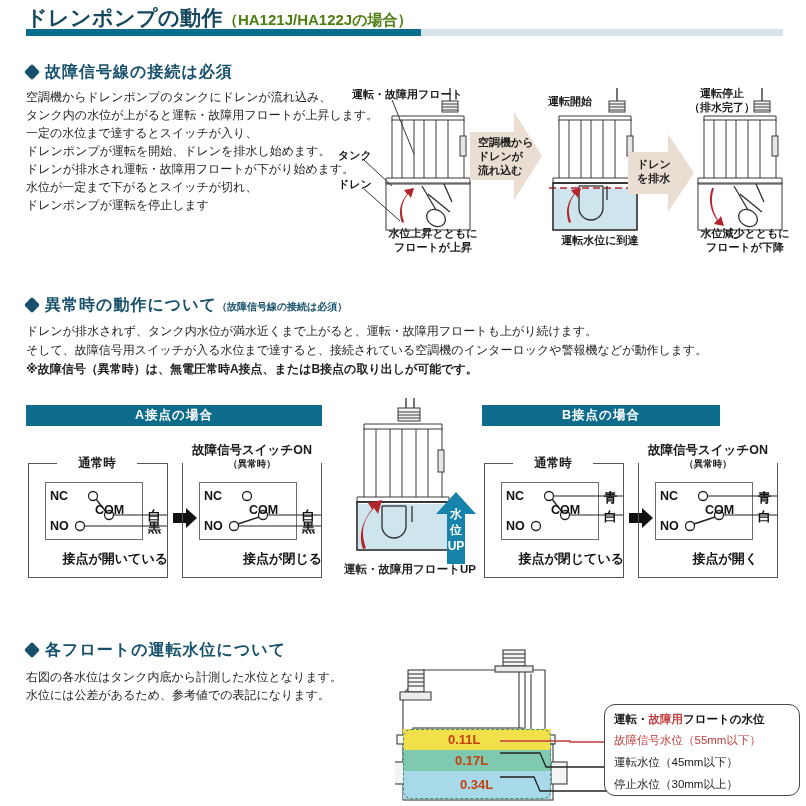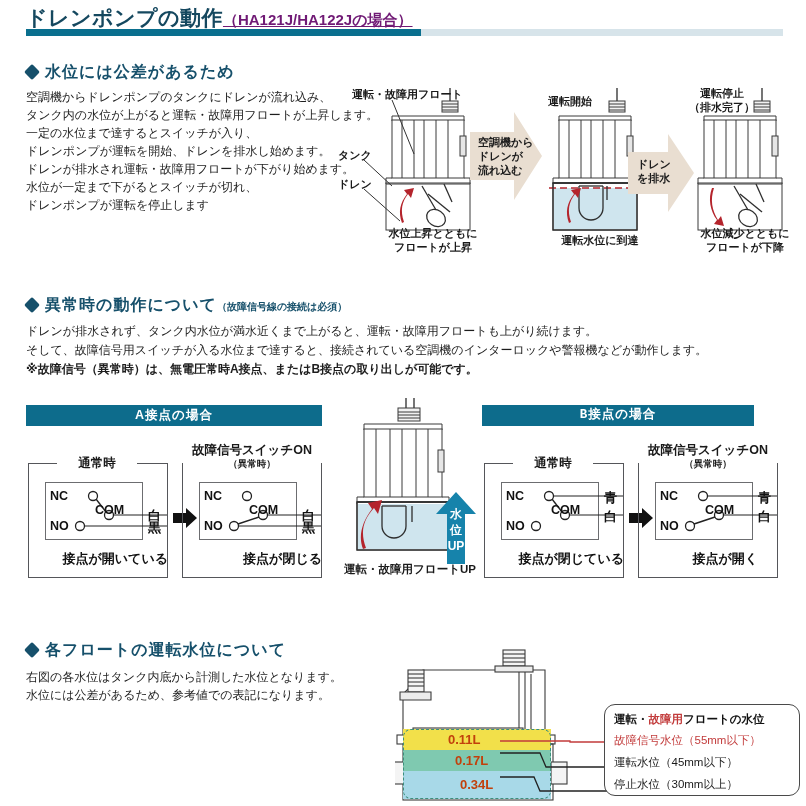--- a/index.html
+++ b/index.html
@@ -12,21 +12,21 @@
     position: relative;
     overflow: hidden;
   }
 
   
   .page-head { position:absolute; left:0; top:0; width:806px; height:42px; }
   .page-head .title-row { position:absolute; left:26px; top:4px; white-space:nowrap; }
   .title-main {
     font-size: 21px; font-weight: bold; color:#15485f; letter-spacing:0.5px;
   }
-  .title-sub { font-size: 15px; font-weight:bold; color:#701a75; letter-spacing:0px;text-decoration:underline; }
+  .title-sub { font-size: 15px; font-weight:bold; color:#4d7c0f; letter-spacing:0px; }
   .title-rule-dark {
     position:absolute; left:26px; top:29px; width:395px; height:7px; background:#0a6f8e;
   }
   .title-rule-light {
     position:absolute; left:421px; top:29px; width:362px; height:7px; background:#d7e4ea;
   }
 
   
   .sec-head { position:absolute; white-space:nowrap; }
   .sec-head .bullet {
@@ -87,21 +87,21 @@
 
 <div class="page-head">
   <div class="title-row">
     <span class="title-main">ドレンポンプの動作</span><span class="title-sub">（HA121J/HA122Jの場合）</span>
   </div>
   <div class="title-rule-dark"></div>
   <div class="title-rule-light"></div>
 </div>
 
 <div class="sec-head" style="left:26px; top:62px;">
-  <span class="bullet"></span><span class="h-text">水位には公差があるため</span>
+  <span class="bullet"></span><span class="h-text">故障信号線の接続は必須</span>
 </div>
 
 <div class="body-text" style="left:26px; top:88px;">空調機からドレンポンプのタンクにドレンが流れ込み、</div>
 <div class="body-text" style="left:26px; top:106px;">タンク内の水位が上がると運転・故障用フロートが上昇します。</div>
 <div class="body-text" style="left:26px; top:124px;">一定の水位まで達するとスイッチが入り、</div>
 <div class="body-text" style="left:26px; top:142px;">ドレンポンプが運転を開始、ドレンを排水し始めます。</div>
 <div class="body-text" style="left:26px; top:160px;">ドレンが排水され運転・故障用フロートが下がり始めます。</div>
 <div class="body-text" style="left:26px; top:178px;">水位が一定まで下がるとスイッチが切れ、</div>
 <div class="body-text" style="left:26px; top:196px;">ドレンポンプが運転を停止します</div>
 
@@ -351,21 +351,21 @@
       <path d="M20 0 L40 22 L29 22 L29 72 L11 72 L11 22 L0 22 Z" fill="#1683ab"></path>
     </svg>
 </div>
 <div style="position:absolute; left:440px; top:506px; width:32px; text-align:center; color:#ffffff; font-size:12px; font-weight:bold; line-height:16px;">
   <div>水</div>
   <div>位</div>
   <div>UP</div>
 </div>
 <div class="cap" style="left:335px; top:562px; width:150px; font-size:11.5px;">運転・故障用フロートUP</div>
 
-<div class="panel" style="left:482px; top:405px; width:272px;font-family:Liberation Mono, monospace;">
+<div class="panel" style="left:482px; top:405px; width:238px;">
   <div class="panel-bar">B接点の場合</div>
 </div>
 
 <div class="state-box" style="left:484px; top:463px; width:140px; height:115px;"></div>
 <div class="state-title" style="left:513px; top:455px; width:80px;">通常時</div>
 <div class="sw-box" style="left:501px; top:482px; width:98px; height:58px;"></div>
 <svg style="position:absolute; left:501px; top:482px;" width="125" height="58">
   <circle cx="48" cy="14" r="4.5" fill="#fff" stroke="#222" stroke-width="1.3"></circle>
   <circle cx="64" cy="33" r="4.5" fill="#fff" stroke="#222" stroke-width="1.3"></circle>
   <circle cx="35" cy="44" r="4.5" fill="#fff" stroke="#222" stroke-width="1.3"></circle>

